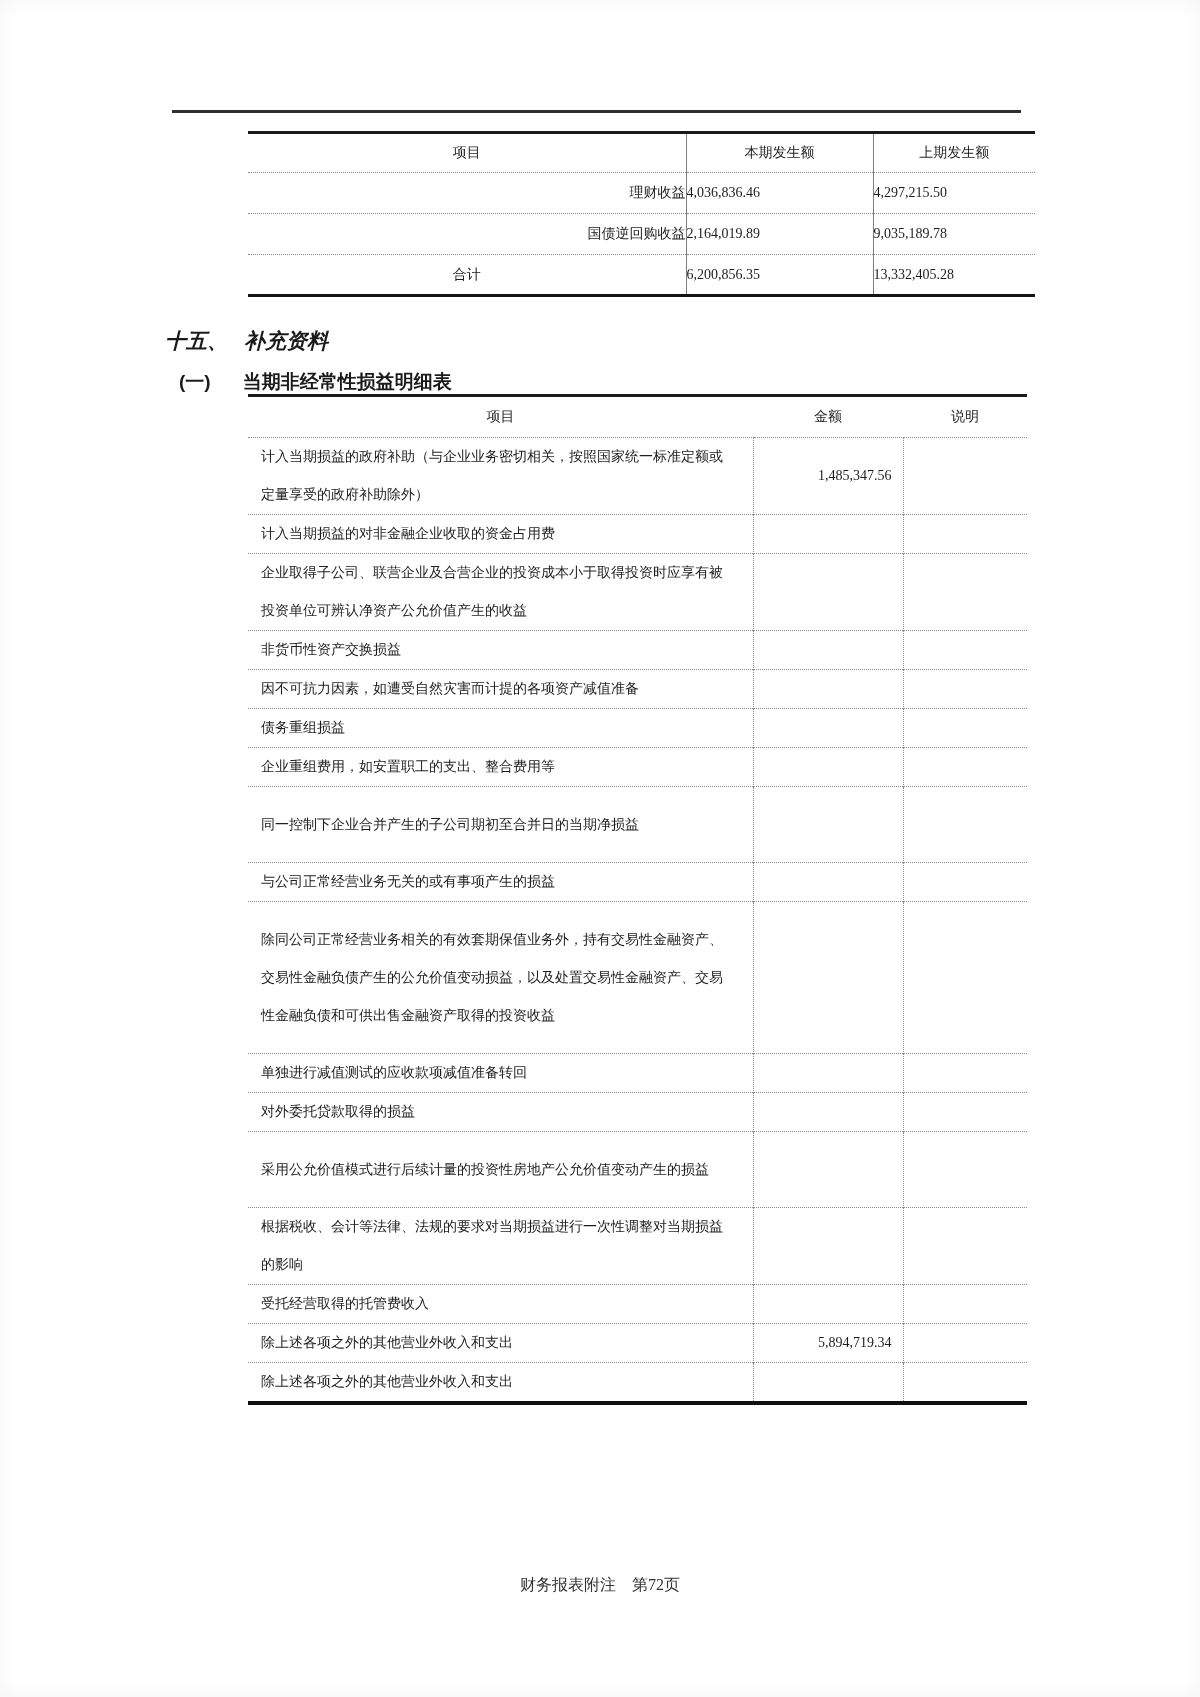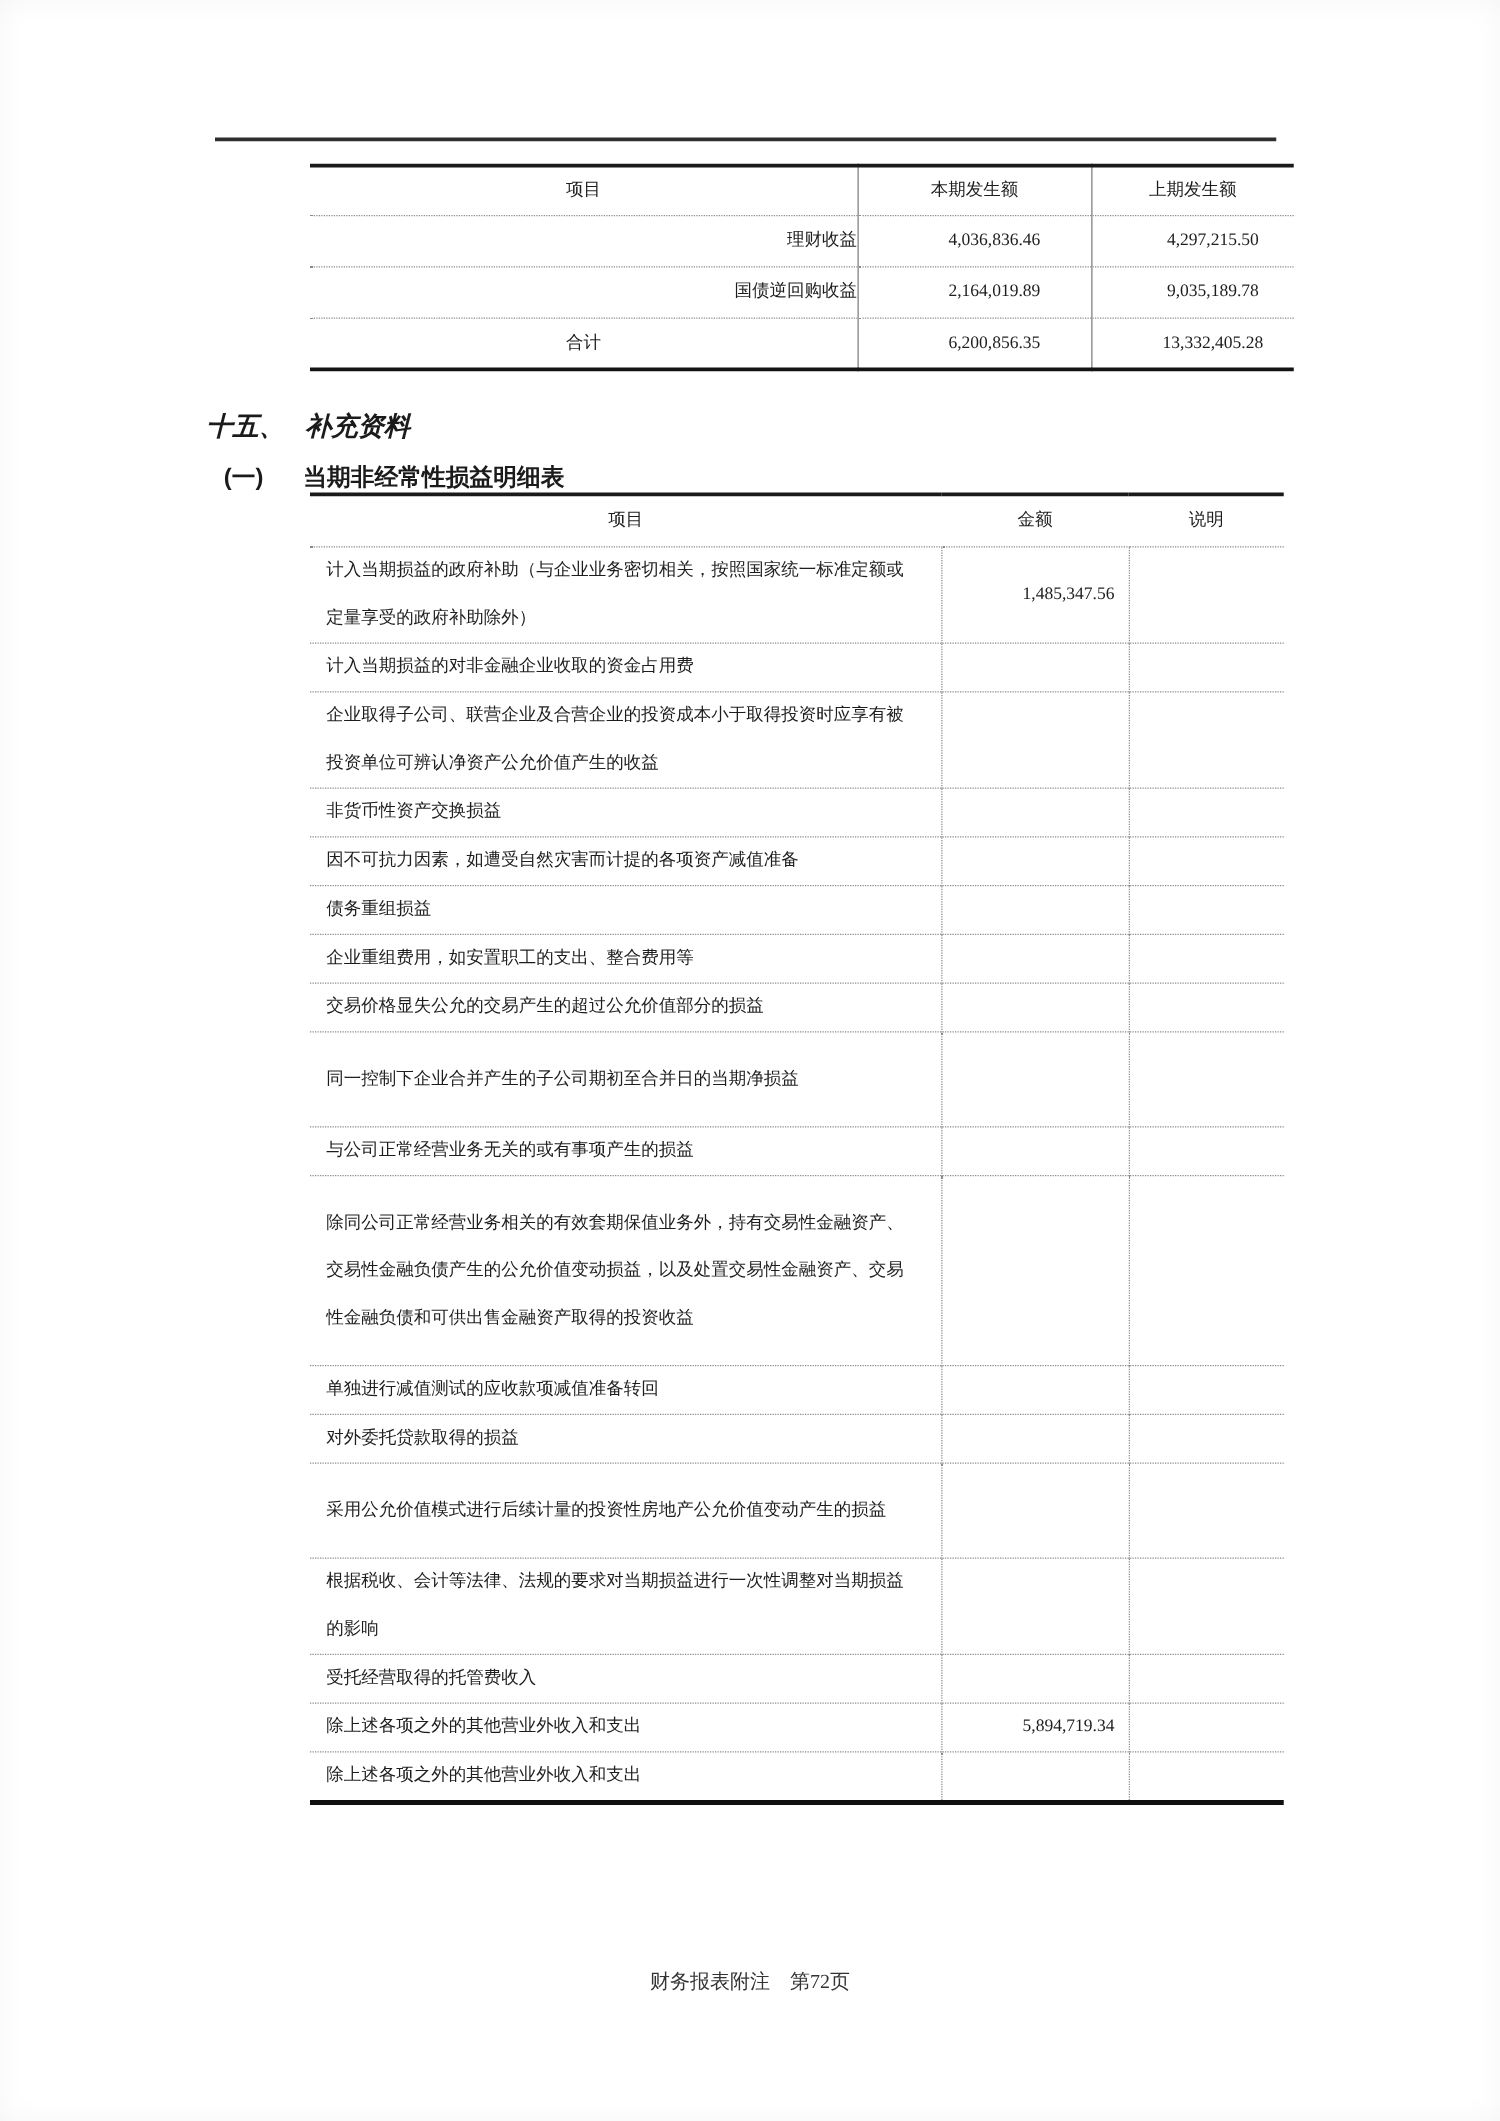--- a/index.html
+++ b/index.html
@@ -31,21 +31,21 @@
   .income {
     left:248px; top:131px; width:787px;
     border-top:3px solid #1a1a1a; border-bottom:3px solid #141414;
   }
   .income th { height:40px; border-bottom:1px dotted #8a8a8a; }
   .income td { height:41px; }
   .income tbody.rows tr + tr > td,
   .income tbody.total-body td { border-top:1px dotted #8a8a8a; }
   .income .c-item { text-align:right; padding-left:7px; }
   .income .total-body .c-item { text-align:center; padding-left:0; }
-  .income .c-num { text-align:center; padding-right:12px;padding-left:44px; }
+  .income .c-num { text-align:left; padding-right:12px; }
   .income .v { border-left:1px solid #7d7d7d; }
   
   .detail {
     left:248px; top:394px; width:779px;
     border-top:3px solid #1a1a1a; border-bottom:4px solid #101010;
   }
   .detail th { height:42px; border-bottom:1px dotted #8a8a8a; }
   .detail td { height:38px; }
   .detail tbody tr + tr > td { border-top:1px dotted #8a8a8a; }
   .detail .c-item { text-align:left; padding-left:13px; padding-right:24px; }
@@ -158,25 +158,20 @@
         <tr>
           <td class="c-item">债务重组损益</td>
           <td class="c-amount"></td>
           <td class="c-note"></td>
         </tr>
         <tr>
           <td class="c-item">企业重组费用，如安置职工的支出、整合费用等</td>
           <td class="c-amount"></td>
           <td class="c-note"></td>
         </tr>
-        <tr>
-          <td class="c-item">交易价格显失公允的交易产生的超过公允价值部分的损益</td>
-          <td class="c-amount"></td>
-          <td class="c-note"></td>
-        </tr>
         <tr style="height: 76px;">
           <td class="c-item">同一控制下企业合并产生的子公司期初至合并日的当期净损益</td>
           <td class="c-amount"></td>
           <td class="c-note"></td>
         </tr>
         <tr>
           <td class="c-item">与公司正常经营业务无关的或有事项产生的损益</td>
           <td class="c-amount"></td>
           <td class="c-note"></td>
         </tr>

